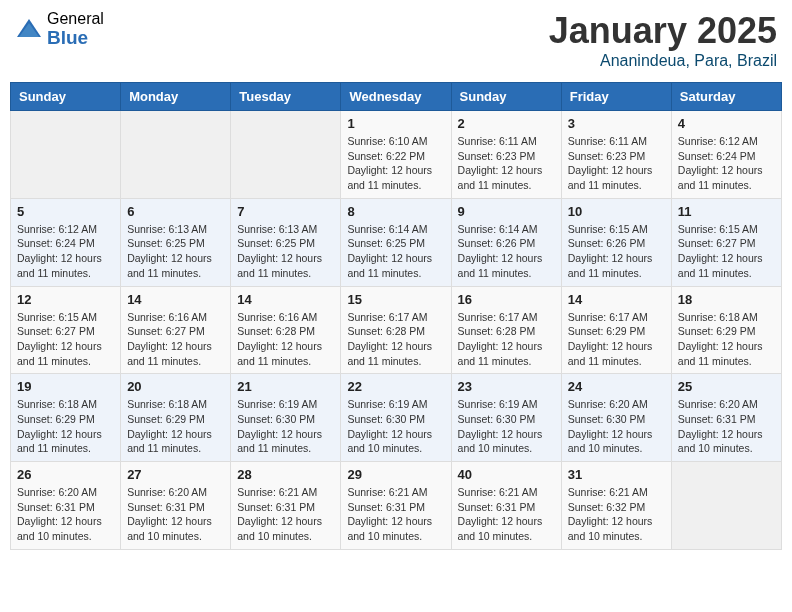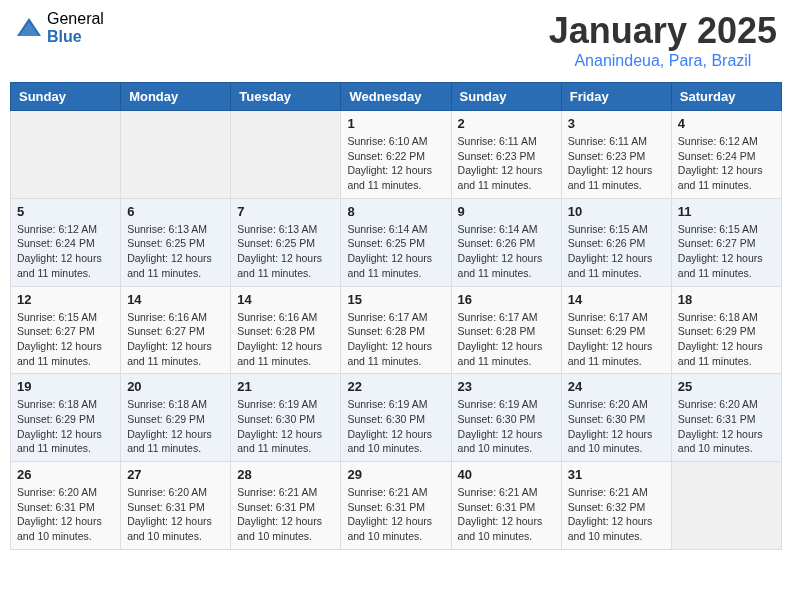--- a/index.html
+++ b/index.html
@@ -21,39 +21,39 @@
       display: flex;
       align-items: center;
       gap: 4px;
     }
     .logo-text {
       display: flex;
       flex-direction: column;
       line-height: 1.1;
     }
     .logo-blue {
-      font-size: 16px;
+      font-size: 19px;
       font-weight: bold;
       color: #2a6db5;
     }
     .logo-icon {
       width: 28px;
       height: 24px;
     }
     .title-block {
-      text-align: center;
+      text-align: right;
     }
     .cal-title {
       font-size: 36px;
       font-weight: bold;
       color: #333;
     }
     .cal-subtitle {
       font-size: 16px;
-      color: #3b82f6;
+      color: #0c4a6e;
     }
     .calendar {
       width: 100%;
       border-collapse: collapse;
       border: 1px solid #ccc;
     }
     .calendar th {
       background-color: #2a6db5;
       color: #fff;
       text-align: left;

